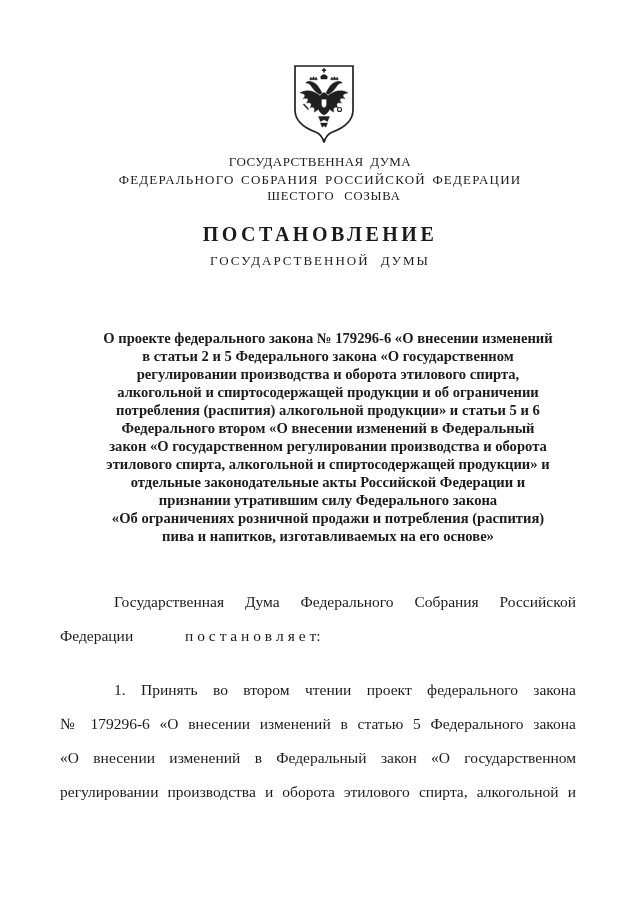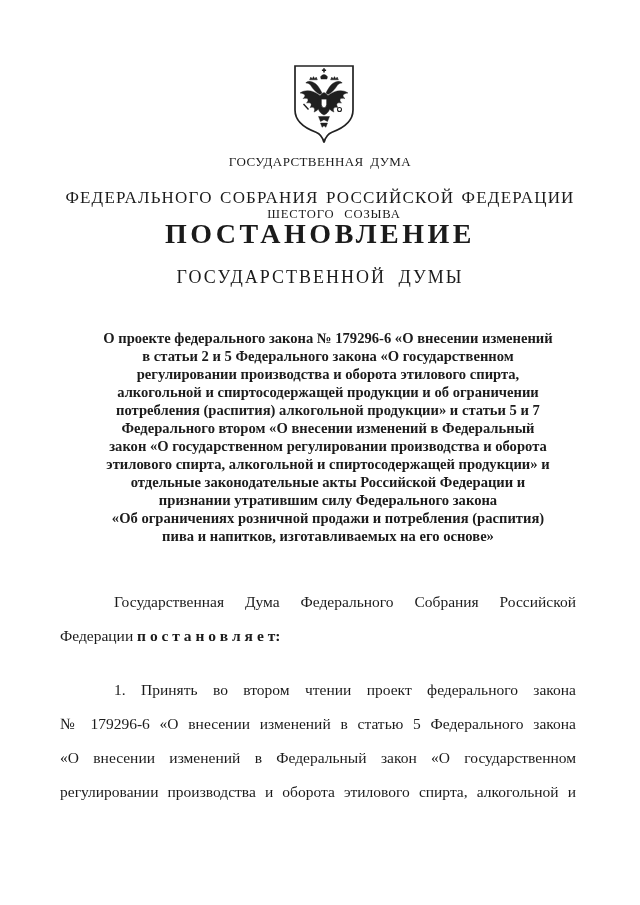--- a/index.html
+++ b/index.html
@@ -27,45 +27,45 @@
   .letterhead {
     position: absolute;
     top: 153px;
     left: 0;
     right: 0;
     text-align: center;
     line-height: 17.5px;
     font-size: 13px;
   }
   .lh-1 { letter-spacing: 0.4px; word-spacing: 3px; }
-  .lh-2 { letter-spacing: 1.2px; word-spacing: 2px; font-size: 17px; margin-top: 18px; }
+  .lh-2 { letter-spacing: 1.2px; word-spacing: 2px; font-size: 13px; }
   .lh-3 { letter-spacing: 0.8px; word-spacing: 6px; font-size: 12.6px; padding-left: 28px; }
   .letterhead div { white-space: nowrap; }
 
   
   .doc-title {
     position: absolute;
     top: 221px;
     left: 0;
     right: 0;
     text-align: center;
   }
   .doc-title .t1 {
-    font-size: 28px;
+    font-size: 20px;
     font-weight: bold;
     letter-spacing: 3.5px;
     line-height: 26px;
     white-space: nowrap;
   }
   .doc-title .t2 {
-    font-size: 18px;
+    font-size: 13px;
     letter-spacing: 2px;
     word-spacing: 6px;
     line-height: 24px;
-    margin-top: 18px;
+    margin-top: 2px;
     white-space: nowrap;
   }
 
   
   .subject {
     position: absolute;
     top: 329px;
     left: 0;
     right: 0;
     text-align: center;
@@ -82,21 +82,21 @@
     top: 585px;
     left: 60px;
     width: 516px;
     font-size: 15.5px;
     line-height: 34px;
   }
   .jline { text-align: justify; text-align-last: justify; }
   .lline { text-align: left; }
   .ind   { text-indent: 54px; }
   .para-2 { margin-top: 20px; }
-  .emph  { font-weight: bold; }
+  .emph  { font-weight: normal; margin-left: 48px; }
 </style>
 </head>
 <body>
 
 <div class="page">
 
   <div class="emblem">
     <svg viewBox="0 0 66 84" width="66" height="84" aria-hidden="true">
 
       <path d="M4 3 H62 V47 C62 59 52.5 65 41 69.2 C37 70.7 34.5 73.5 33 79.5 C31.5 73.5 29 70.7 25 69.2 C13.5 65 4 59 4 47 Z" fill="none" stroke="#222222" stroke-width="1.7"></path>
@@ -140,21 +140,21 @@
   <div class="doc-title">
     <div class="t1">ПОСТАНОВЛЕНИЕ</div>
     <div class="t2">ГОСУДАРСТВЕННОЙ ДУМЫ</div>
   </div>
 
   <div class="subject">
     <div>О проекте федерального закона № 179296-6 «О внесении изменений</div>
     <div>в статьи 2 и 5 Федерального закона «О государственном</div>
     <div>регулировании производства и оборота этилового спирта,</div>
     <div>алкогольной и спиртосодержащей продукции и об ограничении</div>
-    <div>потребления (распития) алкогольной продукции» и статьи 5 и 7</div>
+    <div>потребления (распития) алкогольной продукции» и статьи 5 и 6</div>
     <div>Федерального втором «О внесении изменений в Федеральный</div>
     <div>закон «О государственном регулировании производства и оборота</div>
     <div>этилового спирта, алкогольной и спиртосодержащей продукции» и</div>
     <div>отдельные законодательные акты Российской Федерации и</div>
     <div>признании утратившим силу Федерального закона</div>
     <div>«Об ограничениях розничной продажи и потребления (распития)</div>
     <div>пива и напитков, изготавливаемых на его основе»</div>
   </div>
 
   <div class="doc-body">

